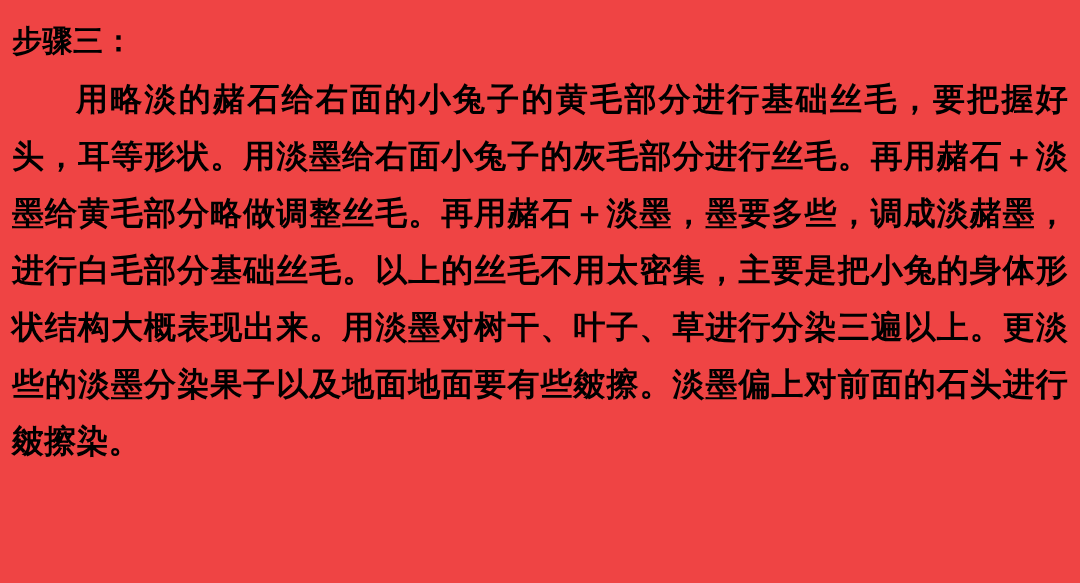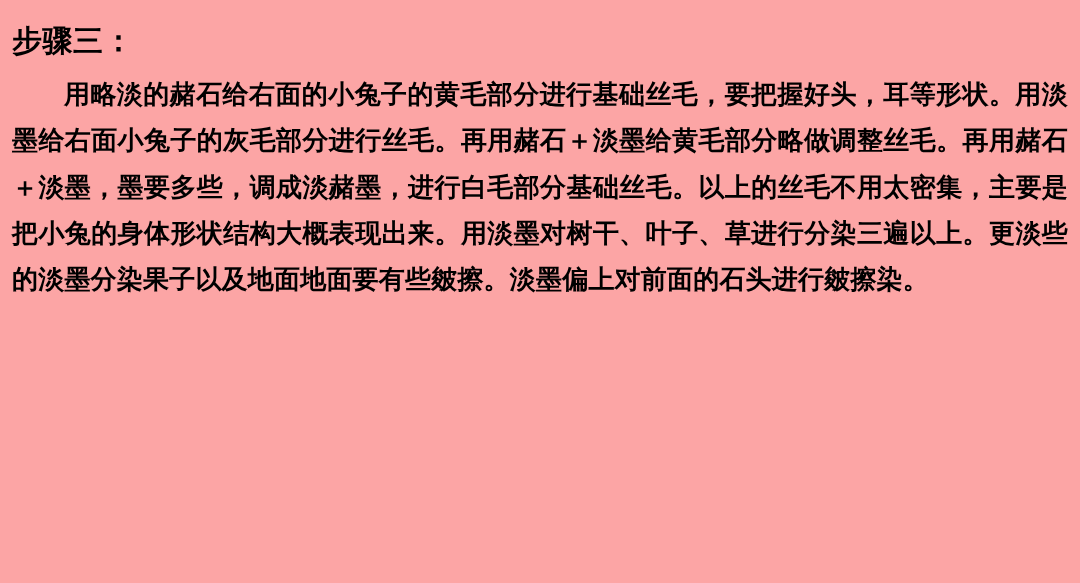--- a/index.html
+++ b/index.html
@@ -12,31 +12,31 @@
     height: 583px;
     overflow: hidden;
     font-family: "DejaVu Sans", "Liberation Sans", sans-serif;
     color: #000000;
   }
   .page {
     box-sizing: border-box;
     width: 1080px;
     height: 583px;
     padding: 18px 8px 0 8px;
-    background: #fca5a5;
+    background: #ef4444;
   }
   .heading {
     font-size: 30px;
     font-weight: 700;
     line-height: 1.5;
     letter-spacing: 0.5px;
     margin: 0 0 8px 4px;
   }
   .body-text {
-    font-size: 26px;
+    font-size: 32px;
     font-weight: 700;
     line-height: 1.78;
     letter-spacing: 0.2px;
     text-align: justify;
     text-justify: inter-character;
     text-indent: 2em;
     margin: 0 4px;
     word-break: break-all;
   }
 </style>

